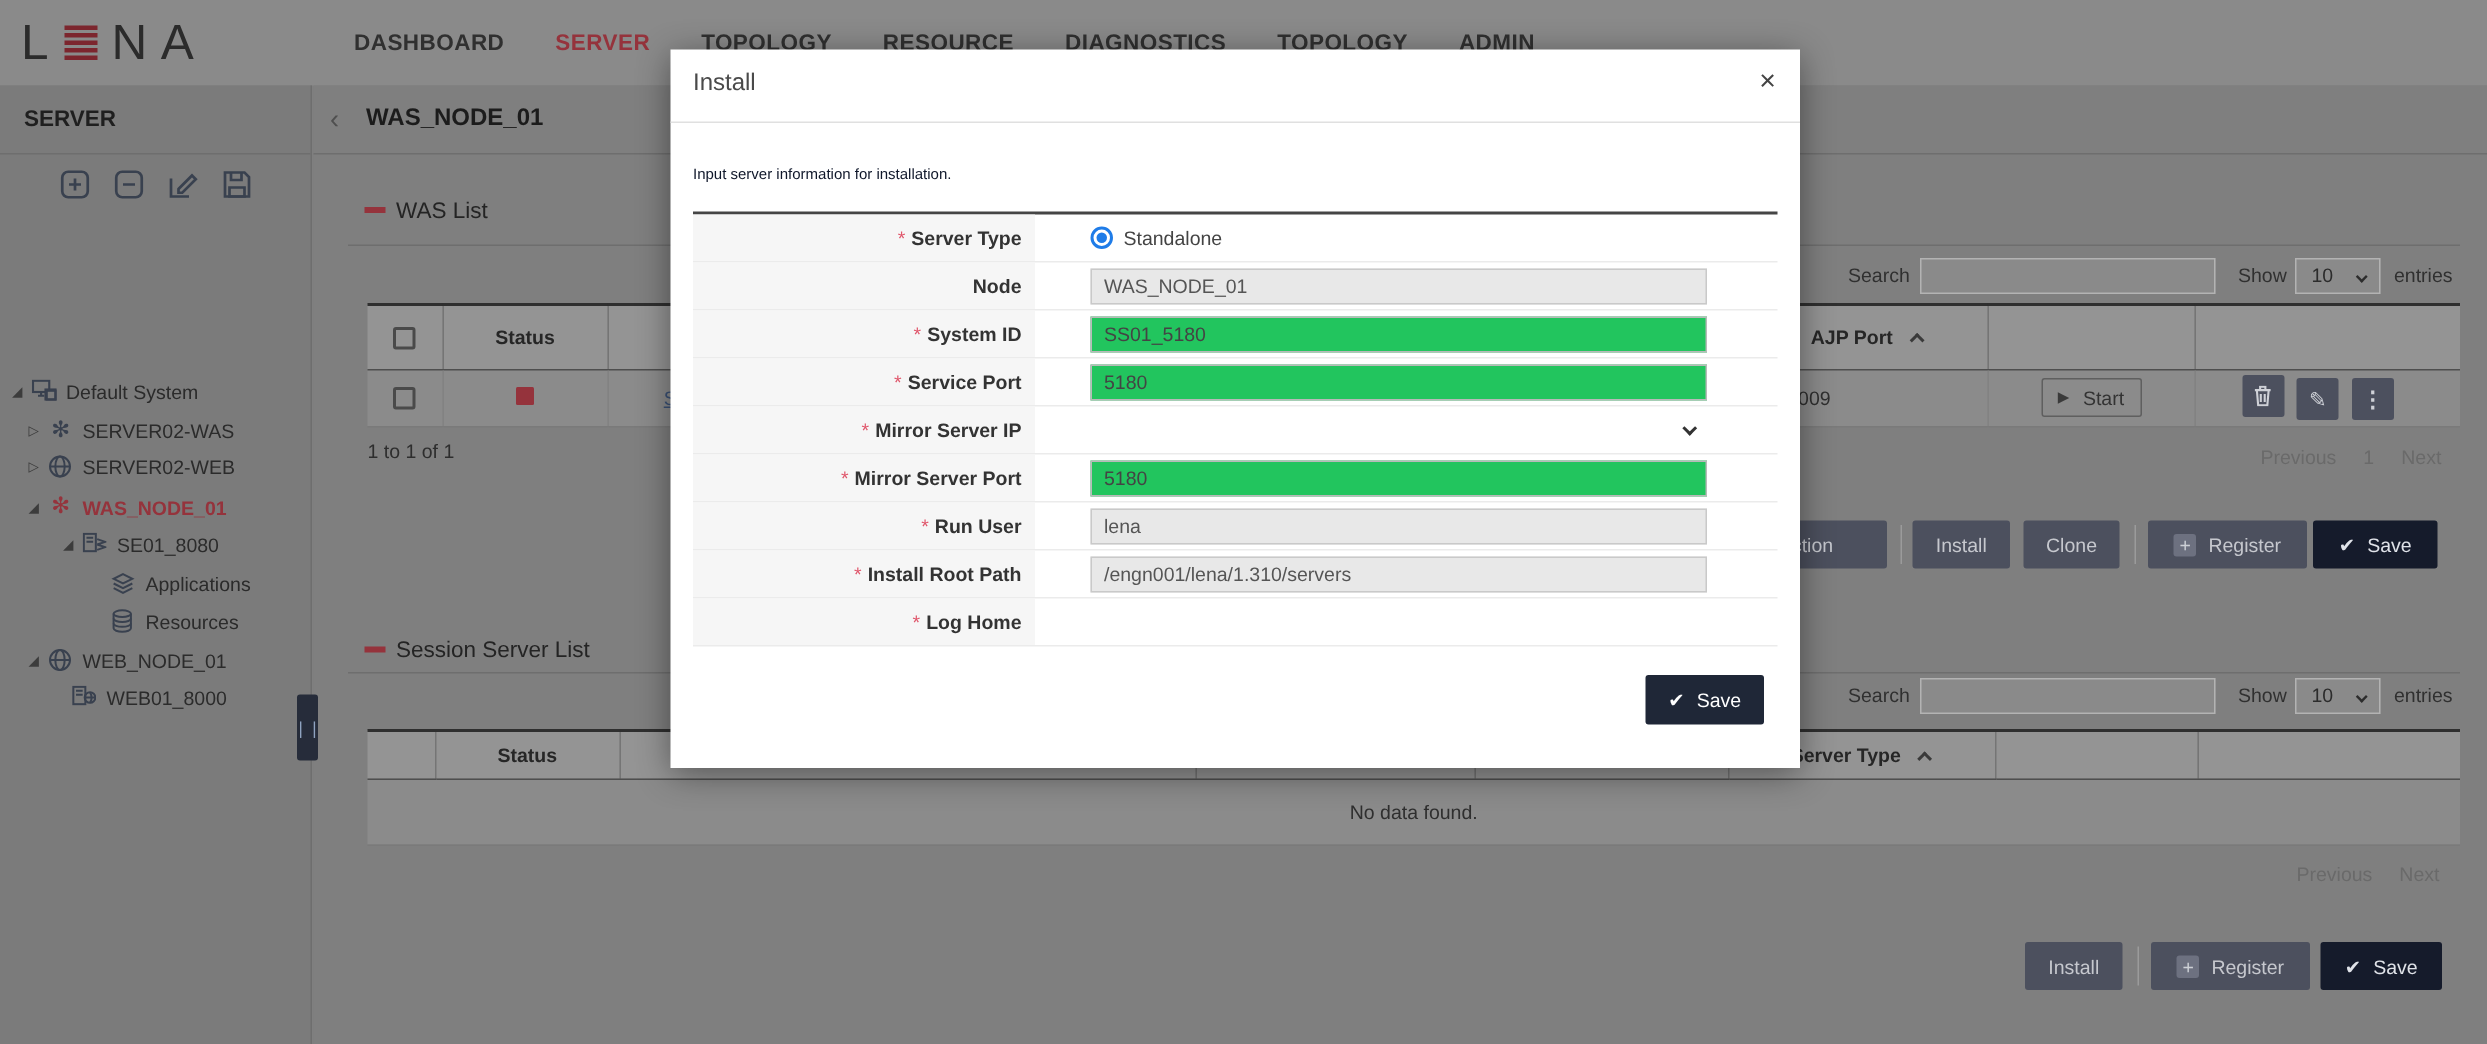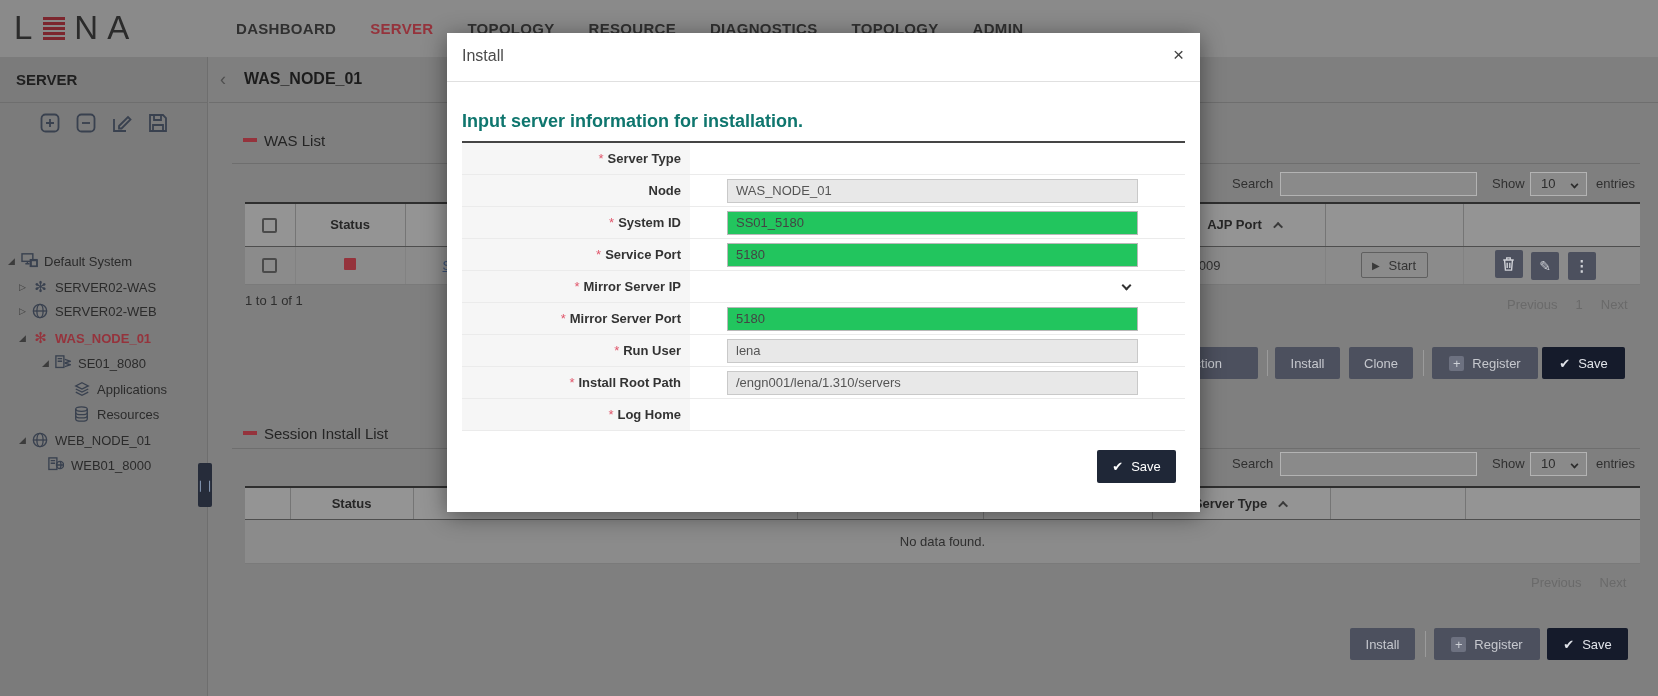--- a/index.html
+++ b/index.html
@@ -86,21 +86,21 @@
   .plusbox{display:inline-flex;width:15px;height:15px;background:#6d7180;border-radius:2px;color:#cdd0d6;font-size:13px;line-height:15px;align-items:center;justify-content:center;}
   .vdiv{position:absolute;width:1px;background:#9b9b9b;height:26px;}
 
   .nodata-row td{height:44px;}
 
   
   .modal{position:absolute;left:447px;top:33px;width:753px;height:479px;background:#ffffff;z-index:10;box-shadow:0 4px 22px rgba(0,0,0,.45);}
   .modal-head{position:relative;height:49px;border-bottom:1px solid #e0e0e0;}
   .modal-title{position:absolute;left:15px;top:14px;font-size:16px;color:#4a4a4a;}
   .modal-close{position:absolute;right:16px;top:11px;font-size:19px;color:#444;cursor:pointer;line-height:22px;}
-  .modal-desc{position:absolute;left:15px;top:78px;font-size:18px;color:#0f766e;font-weight:bold;}
+  .modal-desc{position:absolute;left:15px;top:78px;font-size:10px;color:#0f172a;}
   .mtable{position:absolute;left:15px;top:108px;width:723px;border-top:2px solid #454545;}
   .mrow{display:flex;height:32px;border-bottom:1px solid #ebebeb;}
   .mlabel{width:228px;background:#f6f6f6;display:flex;align-items:center;justify-content:flex-end;padding-right:9px;font-size:13px;font-weight:bold;color:#333;}
   .req{color:#e0566b;margin-right:4px;font-weight:normal;}
   .mval{flex:1;display:flex;align-items:center;padding-left:37px;position:relative;}
   .m-input{width:411px;height:24px;border:1px solid #b9b9b9;font-size:13px;color:#444;padding:0 8px;outline:none;background:#22c55e;}
   .m-input:disabled{background:#e8e8e8;border-color:#c9c9c9;color:#555;}
   .m-select{width:411px;height:24px;border:1px solid #b9b9b9;font-size:13px;color:#444;padding:0 4px;background:#fff;appearance:none;-webkit-appearance:none;outline:none;cursor:pointer;}
   .sel-chev{position:absolute;left:433px;top:11px;width:7px;height:7px;border-right:2px solid #333;border-bottom:2px solid #333;transform:rotate(45deg);pointer-events:none;}
   .radio{display:inline-block;width:15px;height:15px;border-radius:50%;position:relative;vertical-align:middle;cursor:pointer;}
@@ -366,21 +366,21 @@
         <span class="plusbox">+</span>
         <span>Register</span>
       </div>
     <div class="btn dark" style="left:1333px;top:290px;width:83px;">
         <span class="chk">✔</span>
         <span>Save</span>
       </div>
 
     <div class="sec-title" style="left:34px;top:368px;">
       <span class="sec-dash"></span>
-      <span>Session Install List</span>
+      <span>Session Server List</span>
     </div>
     <div class="sec-rule" style="top:391px;"></div>
 
     <div class="search-row">
       <span class="search-label" style="left:1023px;top:399px;position:absolute;">Search</span>
       <span class="search-input" style="left:1071px;top:395px;position:absolute;"></span>
       <span class="show-label" style="left:1283px;top:399px;position:absolute;">Show</span>
       <span class="size-select" style="left:1321px;top:395px;position:absolute;">
         <span>10</span>
         <span class="chev"></span>
@@ -443,20 +443,24 @@
       <span class="modal-close">×</span>
     </div>
     <div class="modal-desc">Input server information for installation.</div>
 
     <div class="mtable">
       <div class="mrow">
         <div class="mlabel">
             <span class="req">*</span>
             <span>Server Type</span>
           </div>
+        <div class="mval">
+          <span class="radio on"></span>
+          <span class="radio-lab">Standalone</span>
+        </div>
       </div>
       <div class="mrow">
         <div class="mlabel">
             <span class="req"></span>
             <span>Node</span>
           </div>
         <div class="mval">
             <input class="m-input" disabled="" value="WAS_NODE_01" style="">
           </div>
       </div>

